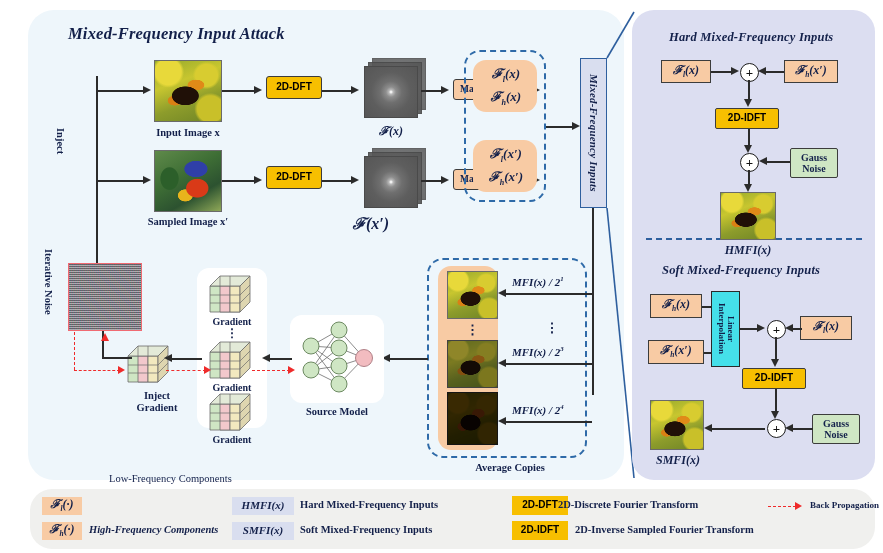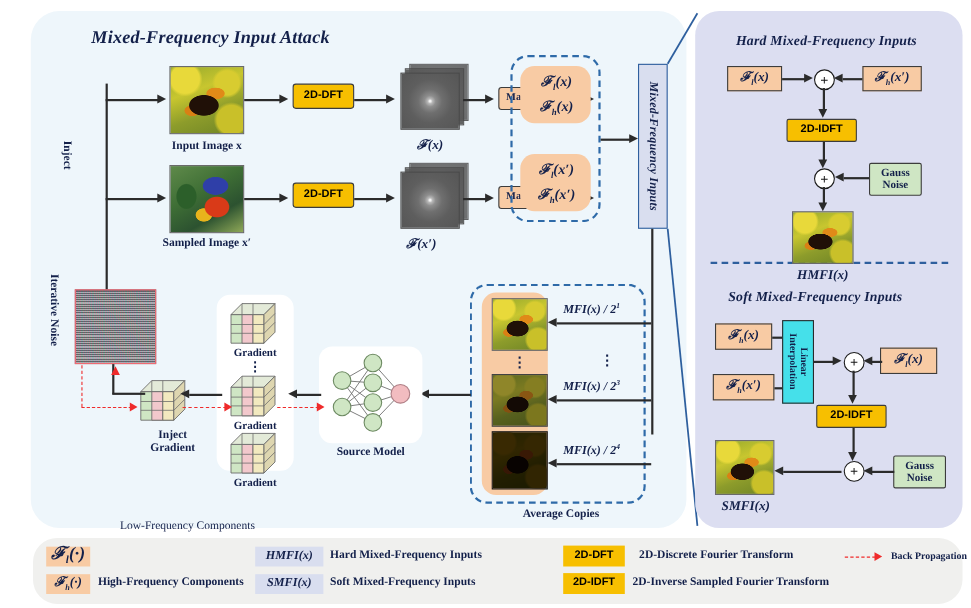--- a/index.html
+++ b/index.html
@@ -92,21 +92,21 @@
   sub{font-size:.62em;}
   sup{font-size:.62em;}
 </style>
 </head>
 <body>
 
 <div id="root">
 
   <div class="abs" id="left-panel"></div>
 
-  <div class="abs ttl" style="left:83px;top:24px;">Mixed-Frequency Input Attack</div>
+  <div class="abs ttl" style="left:68px;top:24px;">Mixed-Frequency Input Attack</div>
 
   <div class="abs vert cap" style="left:54px;top:128px;width:12px;font-size:10.5px;">Inject</div>
 
   <div class="abs vert cap" style="left:42px;top:249px;width:12px;font-size:10.5px;">Iterative Noise</div>
 
   <div class="abs pic butterfly" style="left:154px;top:60px;width:68px;height:62px;"></div>
   <div class="abs cap" style="left:124px;top:127px;width:128px;">Input Image  x</div>
 
   <div class="abs ln lnv" style="left:96px;top:76px;height:200px;"></div>
   <div class="abs ln lnh" style="left:96px;top:90px;width:48px;"></div>
@@ -138,21 +138,21 @@
 
   <div class="abs ln lnh" style="left:222px;top:180px;width:33px;"></div>
   <div class="abs arrH" style="left:254px;top:175.5px;"></div>
   <div class="abs box bx-yellow" style="left:266px;top:166px;width:56px;height:23px;border-radius:3px;">2D-DFT</div>
   <div class="abs ln lnh" style="left:322px;top:180px;width:30px;"></div>
   <div class="abs arrH" style="left:351px;top:175.5px;"></div>
 
   <div class="abs spectrum" style="left:372px;top:148px;width:54px;height:52px;opacity:.85;"></div>
   <div class="abs spectrum" style="left:368px;top:152px;width:54px;height:52px;opacity:.92;"></div>
   <div class="abs spectrum" style="left:364px;top:156px;width:54px;height:52px;"></div>
-  <div class="abs cap mth" style="left:346px;top:212px;width:74px;font-size:12px;">ℱ(x′)</div>
+  <div class="abs cap mth" style="left:334px;top:212px;width:74px;font-size:16px;">ℱ(x′)</div>
 
   <div class="abs ln lnh" style="left:421px;top:180px;width:21px;"></div>
   <div class="abs arrH" style="left:441px;top:175.5px;"></div>
   <div class="abs box bx-orange" style="left:453px;top:169px;width:62px;height:21px;border-radius:3px;font-size:9.5px;">Mask Filter</div>
   <div class="abs ln lnh" style="left:515px;top:180px;width:18px;"></div>
   <div class="abs arrH" style="left:532px;top:175.5px;"></div>
 
   <div class="abs grp-dash" style="left:464px;top:50px;width:82px;height:152px;"></div>
 
   <div class="abs grp-fill" style="left:473px;top:60px;width:64px;height:52px;"></div>
@@ -437,42 +437,42 @@
   <div class="abs ln lnh" style="left:792px;top:428px;width:21px;"></div>
   <div class="abs arrHL" style="left:785px;top:424px;"></div>
 
   <div class="abs ln lnh" style="left:712px;top:428px;width:53px;"></div>
   <div class="abs arrHL" style="left:704px;top:424px;"></div>
   <div class="abs pic butterfly" style="left:650px;top:400px;width:54px;height:50px;"></div>
   <div class="abs cap mth" style="left:638px;top:453px;width:80px;font-size:12px;">SMFI(x)</div>
 
   <div class="abs" id="legend-panel"></div>
 
-  <div class="abs box bx-orange" style="left:42px;top:497px;width:40px;height:18px;border:none;font-size:16px;">
+  <div class="abs box bx-orange" style="left:42px;top:497px;width:40px;height:18px;border:none;font-size:12px;">
     <span class="mth"><span>ℱ</span><sub>l</sub><span>(·)</span></span>
   </div>
   <div class="abs" style="left:89px;top:473px;font-size:10.5px;font-weight:normal;margin-left:20px;">Low-Frequency Components</div>
 
   <div class="abs box bx-orange" style="left:42px;top:522px;width:40px;height:18px;border:none;font-size:12px;">
     <span class="mth"><span>ℱ</span><sub>h</sub><span>(·)</span></span>
   </div>
-  <div class="abs" style="left:89px;top:524px;font-size:10.5px;font-weight:bold;">High-Frequency Components</div>
+  <div class="abs" style="left:89px;top:524px;font-size:10.5px;font-weight:bold;font-style:italic;">High-Frequency Components</div>
 
   <div class="abs box" style="left:232px;top:497px;width:62px;height:18px;background:#d9deef;font-size:11px;">
     <span class="mth">HMFI(x)</span>
   </div>
   <div class="abs" style="left:300px;top:499px;font-size:10.5px;font-weight:bold;">Hard Mixed-Frequency Inputs</div>
 
   <div class="abs box" style="left:232px;top:522px;width:62px;height:18px;background:#d9deef;font-size:11px;">
     <span class="mth">SMFI(x)</span>
   </div>
   <div class="abs" style="left:300px;top:524px;font-size:10.5px;font-weight:bold;">Soft Mixed-Frequency Inputs</div>
 
   <div class="abs box bx-yellow" style="left:512px;top:496px;width:56px;height:19px;border:none;">2D-DFT</div>
-  <div class="abs" style="left:581px;top:499px;font-size:10.5px;font-weight:bold;">2D-Discrete Fourier Transform</div>
+  <div class="abs" style="left:558px;top:499px;font-size:10.5px;font-weight:bold;">2D-Discrete Fourier Transform</div>
 
   <div class="abs box bx-yellow" style="left:512px;top:521px;width:56px;height:19px;border:none;">2D-IDFT</div>
   <div class="abs" style="left:575px;top:524px;font-size:10.5px;font-weight:bold;">2D-Inverse Sampled Fourier Transform</div>
 
   <div class="abs rd" style="left:768px;top:506px;width:28px;"></div>
   <div class="abs arrR" style="left:795px;top:502px;"></div>
   <div class="abs" style="left:810px;top:500px;font-size:9px;font-weight:bold;">Back Propagation</div>
 
 </div>
 

